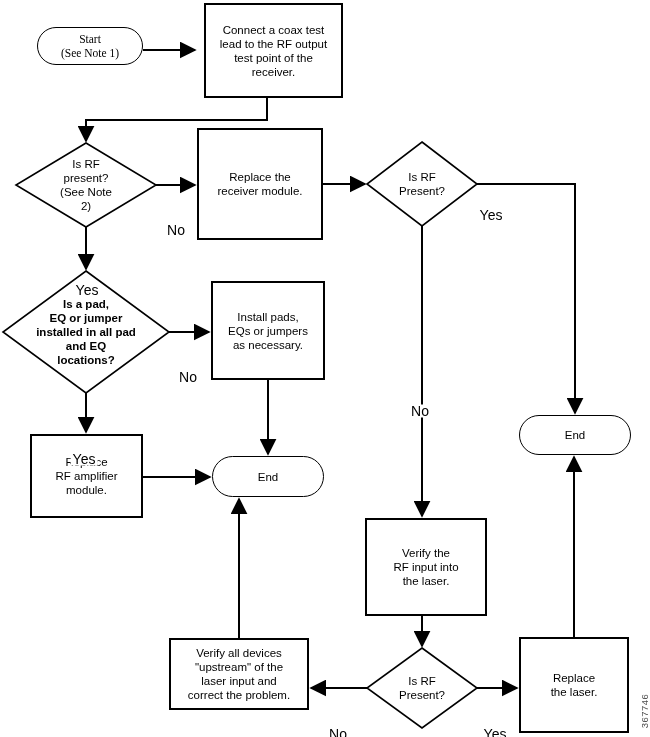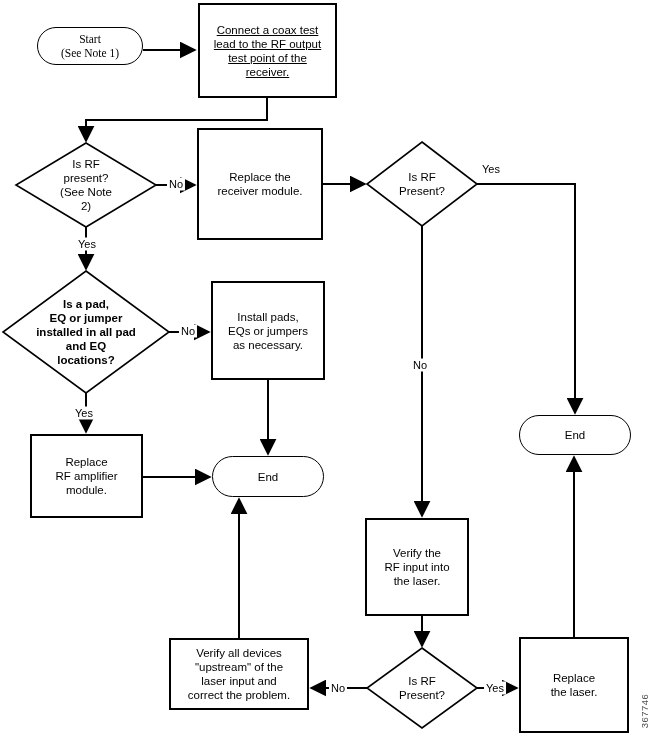--- a/index.html
+++ b/index.html
@@ -28,25 +28,26 @@
     line-height: 14px;
     white-space: pre-line;
     background: #ffffff;
   }
   .box    { border: 2px solid #000000; }
   .oval   { border: 1.6px solid #000000; }
   .dtext  { background: transparent; }
   .edge-label {
     position: absolute;
     transform: translate(-50%, -50%);
-    font-size: 11px;
+    font-size: 14px;
     line-height: 13px;
     background: #ffffff;
     padding: 0 2px;
     white-space: nowrap;
+    margin-top: 46px;
   }
   .fig-num {
     position: absolute;
     left: 626px;
     top: 705px;
     width: 38px;
     height: 12px;
     font-size: 9.5px;
     color: #4d4d4d;
     letter-spacing: 0.5px;
@@ -86,41 +87,41 @@
 
     <polygon points="86,143 156,185 86,227 16,185" fill="#ffffff" stroke="#000000" stroke-width="1.6"></polygon>
     <polygon points="86,271 169,332 86,393 3,332" fill="#ffffff" stroke="#000000" stroke-width="1.6"></polygon>
     <polygon points="422,142 477,184 422,226 367,184" fill="#ffffff" stroke="#000000" stroke-width="1.6"></polygon>
     <polygon points="422,648 477,688 422,728 367,688" fill="#ffffff" stroke="#000000" stroke-width="1.6"></polygon>
   </svg>
 
   <div class="node oval" style="left:37px; top:27px; width:106px; height:38px; border-radius:23px;font-family:Liberation Serif, serif;">Start
 (See Note 1)</div>
 
-  <div class="node box" style="left:198px; top:3px; width:139px; height:95px;text-decoration:underline;">Connect a coax test
+  <div class="node box" style="left:204px; top:3px; width:139px; height:95px;">Connect a coax test
 lead to the RF output
 test point of the
 receiver.</div>
 
   <div class="node box" style="left:197px; top:128px; width:126px; height:112px;">Replace the
 receiver module.</div>
 
   <div class="node box" style="left:211px; top:281px; width:114px; height:99px;">Install pads,
 EQs or jumpers
 as necessary.</div>
 
   <div class="node box" style="left:30px; top:434px; width:113px; height:84px;">Replace
 RF amplifier
 module.</div>
 
   <div class="node oval" style="left:212px; top:456px; width:112px; height:41px; border-radius:21px;">End</div>
 
   <div class="node oval" style="left:519px; top:415px; width:112px; height:40px; border-radius:20px;">End</div>
 
-  <div class="node box" style="left:365px; top:518px; width:104px; height:98px;">Verify the
+  <div class="node box" style="left:365px; top:518px; width:122px; height:98px;">Verify the
 RF input into
 the laser.</div>
 
   <div class="node box" style="left:519px; top:637px; width:110px; height:96px;">Replace
 the laser.</div>
 
   <div class="node box" style="left:169px; top:638px; width:140px; height:72px;">Verify all devices
 "upstream" of the
 laser input and
 correct the problem.</div>

